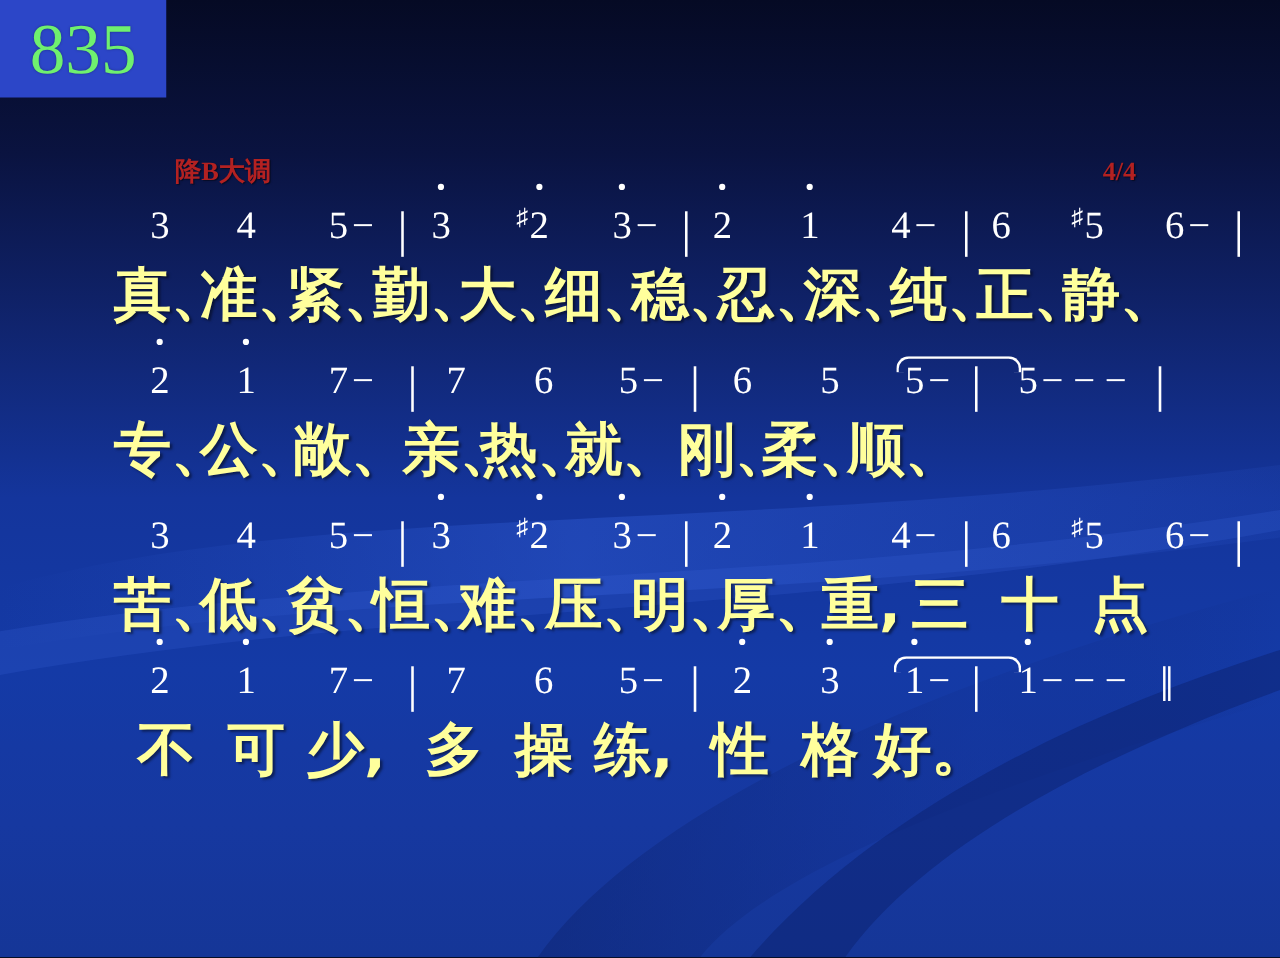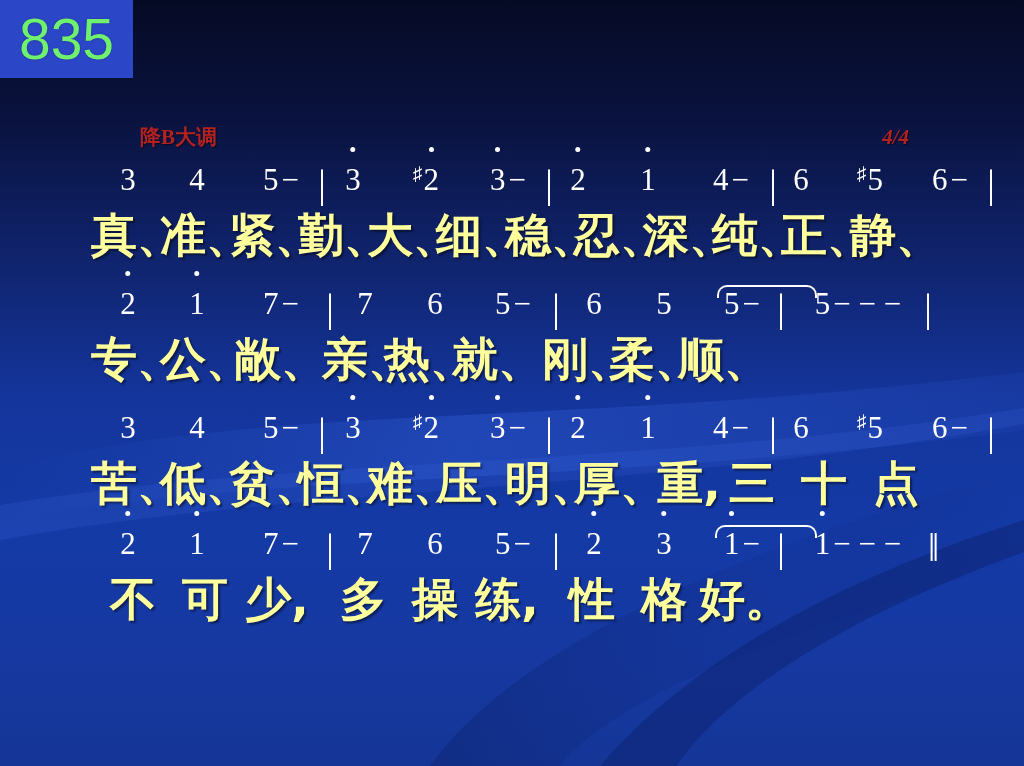--- a/index.html
+++ b/index.html
@@ -38,21 +38,21 @@
     left: 0;
     top: 0;
     width: 133px;
     height: 78px;
     background: #2c46c8;
     display: flex;
     align-items: center;
     justify-content: center;
   }
   #page-badge .num {
-    font-family: Liberation Sans, sans-serif;
+    font-family: Liberation Serif, serif;
     font-size: 57px;
     line-height: 1;
     color: #6ff06f;
     letter-spacing: 0px;
     text-shadow: 0 0 2px rgba(0,0,0,0.35);
   }
 
   
   #title {
     position: absolute;
@@ -78,21 +78,21 @@
     height: 26px;
     display: flex;
     justify-content: space-between;
     align-items: center;
     font-family: "Liberation Serif", serif;
     font-weight: bold;
     font-size: 21px;
     color: #b32121;
     text-shadow: 1px 1px 1px rgba(0,0,0,0.5);
   }
-  #meta-row .meter { margin-right: 0; font-style: italic; }
+  #meta-row .meter { margin-right: 0; }
 
   
   #score {
     position: absolute;
     left: 0;
     right: 0;
     top: 158px;
   }
   .system { position: relative; }
 

